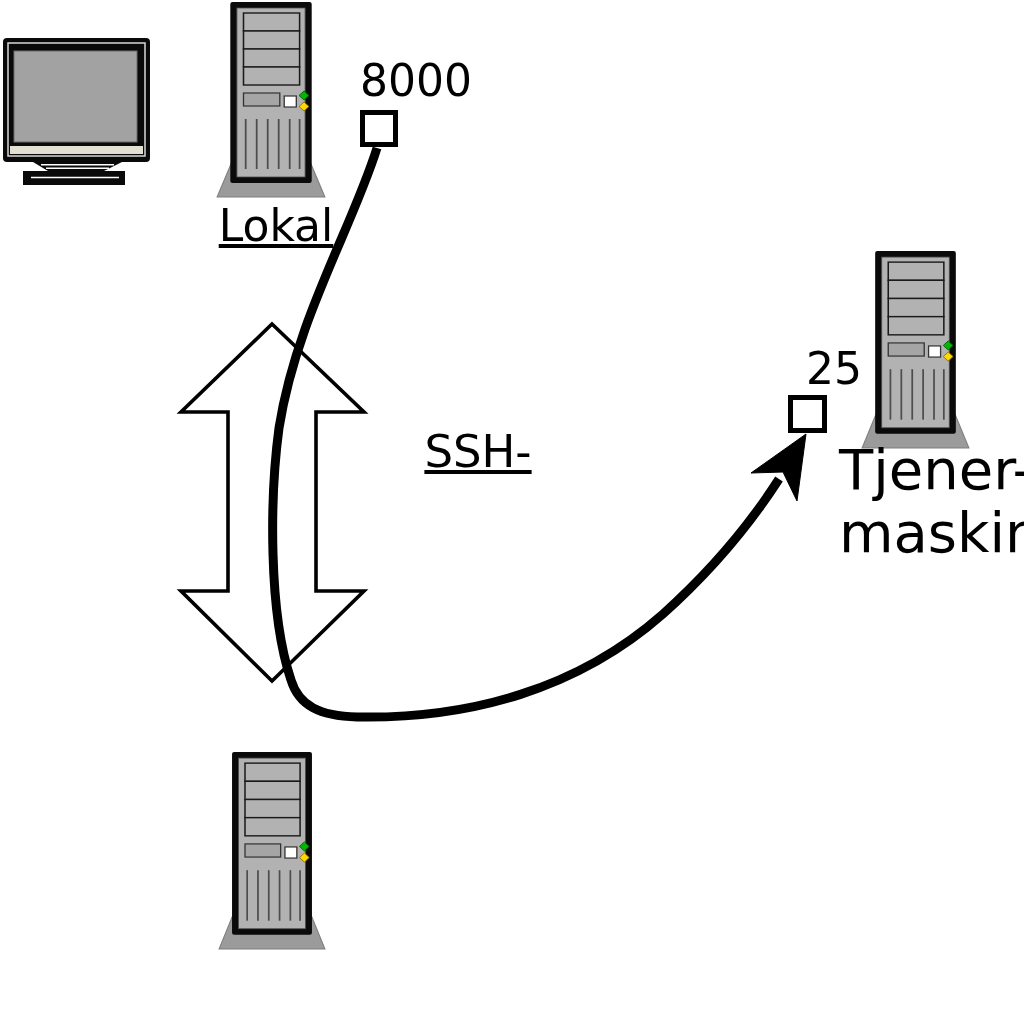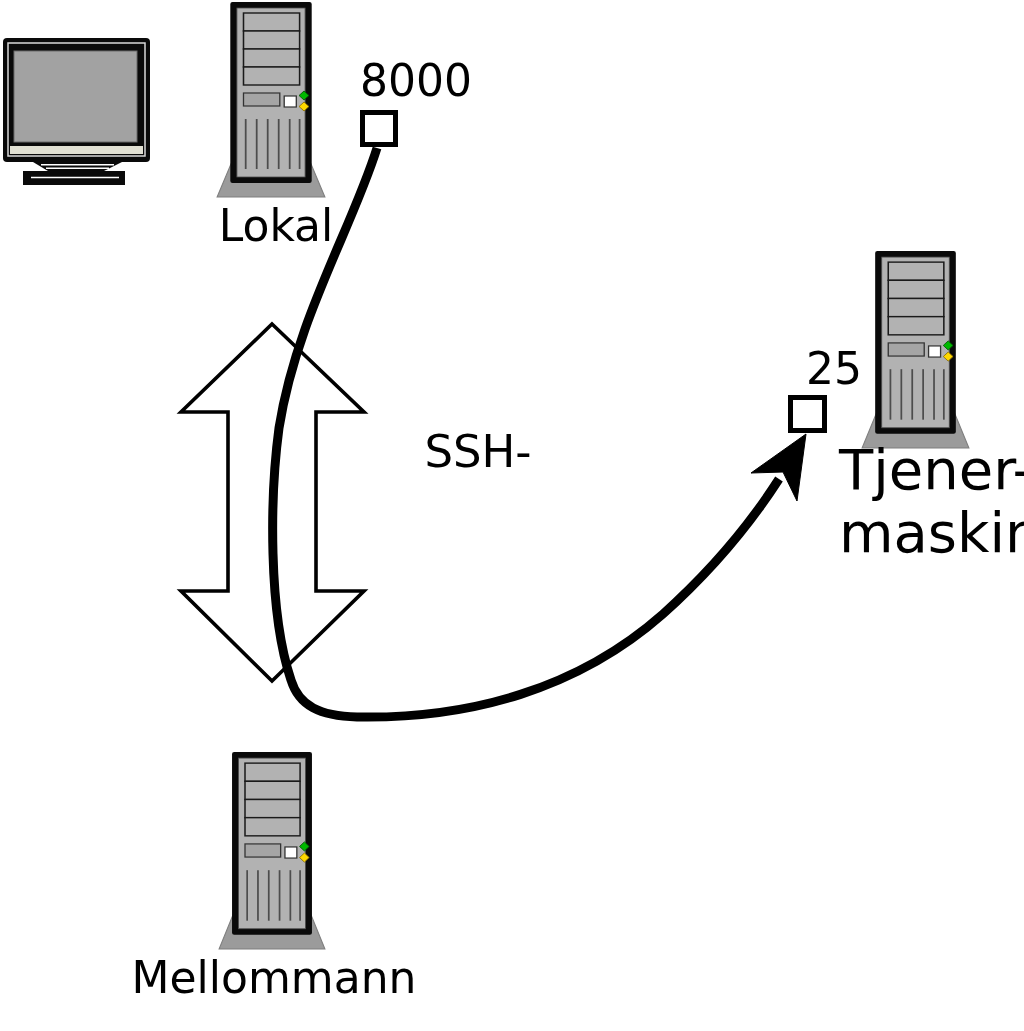--- a/index.html
+++ b/index.html
@@ -10,21 +10,21 @@
   }
   html,body{margin:0;padding:0;}
   .canvas{
     position:relative; width:1024px; height:1031px;
     background:var(--background); overflow:hidden;
     font-family:"DejaVu Sans","Liberation Sans",sans-serif;
     color:var(--line);
   }
   .scene{position:absolute; left:0; top:0;}
   .lbl{position:absolute; line-height:1; white-space:nowrap; color:var(--line);}
-  .lbl.center{text-align:center; white-space:normal;}
+  .lbl.center{text-align:center; white-space:normal;text-decoration:underline;}
   #local-port-label   {left:320px; top:59px;  font-size:44px;margin-left:40px;}
   #local-label        {left:214px; top:204px; width:124px; font-size:44px;}
   #ssh-label          {left:330px; top:425px; width:296px; font-size:45px; line-height:54px;}
   #server-port-label  {left:806px; top:347px; font-size:44px;}
   #server-label       {left:839px; top:438px; font-size:56px; line-height:63px; white-space:normal;}
   #middleman-label    {left:128px; top:956px; width:292px; font-size:44px;}
   .port-box{
     position:absolute; background:#ffffff; border:5px solid var(--line);
   }
   #local-port-box {left:360px; top:110px; width:28px; height:27px;}
@@ -119,14 +119,13 @@
   <div class="lbl center" id="ssh-label">
     <div>SSH-</div>
   </div>
 
   <div class="lbl" id="server-port-label">25</div>
   <div class="lbl" id="server-label">
     <div>Tjener-</div>
     <div>maskin</div>
   </div>
 
-  <div class="lbl center" id="middleman-label">Mellommann</div>
 </div>
 
 </body></html>

